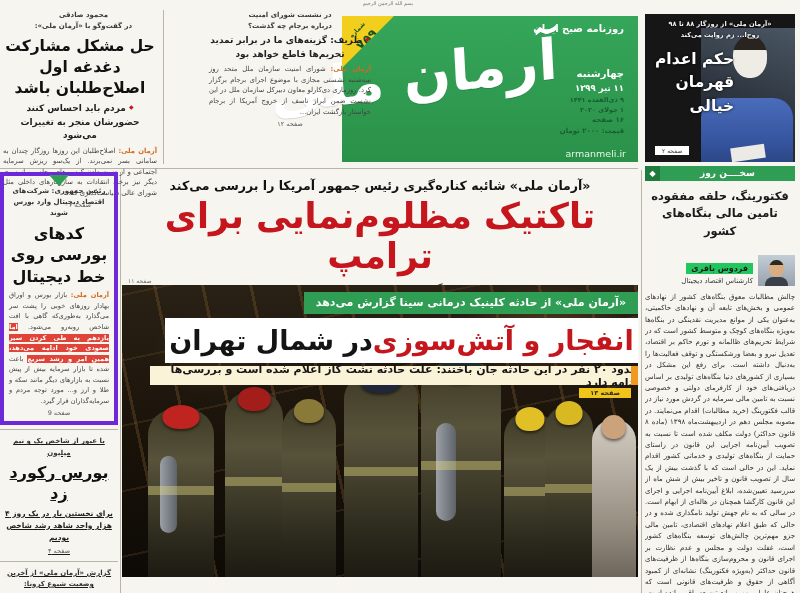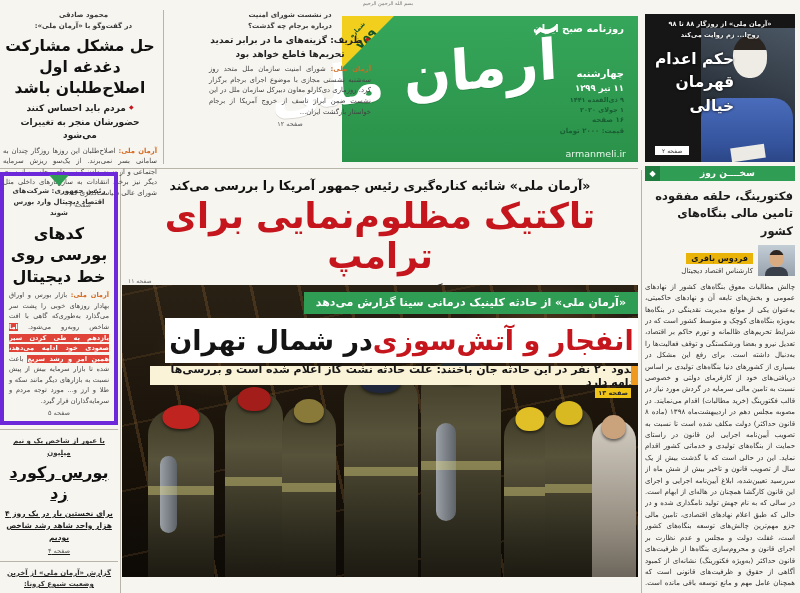--- a/index.html
+++ b/index.html
@@ -69,33 +69,33 @@
   .ff.tank i{position:absolute;top:28%;left:18%;width:26%;height:46%;border-radius:12px;background:linear-gradient(90deg,#9aa0a6,#5d6368);}
   .ff.white{background:linear-gradient(180deg,#d4cdc2,#938b7e 70%,#6d665c);}
   .ff.white::before{background:#caa37d;}
   .ff.white::after{display:none;}
   .banner{position:absolute;top:7px;right:0;background:#2f9e54;color:#fff;font-size:11px;font-weight:bold;padding:4px 12px 5px;}
   .fstrip{position:absolute;top:33px;right:0;width:473px;height:45px;background:#fff;display:flex;align-items:center;justify-content:center;font-size:27px;font-weight:bold;white-space:nowrap;}
   .fstrip .red{color:#c4161c;}
   .fstrip .blk{color:#141414;}
   .fsub{position:absolute;top:81px;right:0;width:488px;height:19px;background:#fbf3d8;display:flex;align-items:center;justify-content:center;font-size:11px;font-weight:bold;color:#161616;}
   .fsub::after{content:"";position:absolute;right:0;top:0;bottom:0;width:7px;background:#ef9a1f;}
-  .ftag{position:absolute;top:103px;right:7px;background:#f0c418;color:#2c2c2c;font-size:6.5px;font-weight:bold;padding:1px 3px;}
+  .ftag{position:absolute;top:103px;right:7px;background:#f0c418;color:#2c2c2c;font-size:6.5px;font-weight:bold;padding:1px 11px;}
 
   
   .sr{left:645px;top:166px;width:150px;height:427px;}
   .sr-bar{position:relative;height:15px;background:#2f9e54;display:flex;align-items:center;}
   .sr-bar-label{flex:1;text-align:center;color:#fff;font-size:9px;font-weight:bold;line-height:1;}
   .sr-diamond{width:15px;height:15px;background:#1f7a3d;color:#fff;font-size:8px;display:flex;align-items:center;justify-content:center;}
-  .sr-title{font-size:11.5px;font-weight:bold;line-height:1.5;margin:7px 2px 5px;}
+  .sr-title{font-size:11.5px;font-weight:bold;text-align:center;line-height:1.5;margin:7px 2px 15px;}
   .sr-author{display:flex;align-items:center;gap:5px;margin:2px 0 6px;justify-content:flex-start;}
   .auth-art{width:37px;height:31px;background:linear-gradient(180deg,#c3cdd6,#97a2ad);position:relative;flex:0 0 auto;}
   .auth-art::before{content:"";position:absolute;top:5px;left:11px;width:15px;height:17px;border-radius:48%;background:linear-gradient(180deg,#2e2620 0 30%,#d9ac82 30%);}
   .auth-art::after{content:"";position:absolute;bottom:0;left:7px;width:23px;height:9px;border-radius:8px 8px 0 0;background:#39404a;}
-  .sr-name{background:#eab308;font-size:8px;font-weight:bold;padding:1px 5px;display:inline-block;}
+  .sr-name{background:#22c55e;font-size:8px;font-weight:bold;padding:1px 5px;display:inline-block;}
   .sr-role{font-size:7px;color:#333;margin-top:2px;}
   .sr-body{font-size:7px;color:#2b2b2b;text-align:justify;line-height:1.63;height:308px;overflow:hidden;}
 
   
   .rail{left:0;top:172px;width:118px;height:421px;}
   .rbox{position:relative;border:4px solid #6d28d9;padding:10px 5px 4px;text-align:center;}
   .rbox-arrow{position:absolute;top:-1px;left:50%;transform:translateX(-50%);width:0;height:0;border-left:10px solid transparent;border-right:10px solid transparent;border-top:11px solid #2f9e54;}
   .r-kicker{font-size:7px;font-weight:bold;color:#333;line-height:1.6;}
   .r-headline{font-size:14.5px;font-weight:bold;color:#111;line-height:1.35;margin:3px 0;}
   .r-headline.big{font-size:16px;}
@@ -216,21 +216,21 @@
     <div class="sr-body">چالش مطالبات معوق بنگاه‌های کشور از نهادهای عمومی و بخش‌های تابعه آن و نهادهای حاکمیتی، به‌عنوان یکی از موانع مدیریت نقدینگی در بنگاه‌ها به‌ویژه بنگاه‌های کوچک و متوسط کشور است که در شرایط تحریم‌های ظالمانه و تورم حاکم بر اقتصاد، تعدیل نیرو و بعضا ورشکستگی و توقف فعالیت‌ها را به‌دنبال داشته است. برای رفع این مشکل در بسیاری از کشورهای دنیا بنگاه‌های تولیدی بر اساس دریافتی‌های خود از کارفرمای دولتی و خصوصی نسبت به تامین مالی سرمایه در گردش مورد نیاز در قالب فکتورینگ (خرید مطالبات) اقدام می‌نمایند. در مصوبه مجلس دهم در اردیبهشت‌ماه ۱۳۹۸ (ماده ۸ قانون حداکثر) دولت مکلف شده است تا نسبت به تصویب آیین‌نامه اجرایی این قانون در راستای حمایت از بنگاه‌های تولیدی و خدماتی کشور اقدام نماید. این در حالی است که با گذشت بیش از یک سال از تصویب قانون و تاخیر بیش از شش ماه از سررسید تعیین‌شده، ابلاغ آیین‌نامه اجرایی و اجرای این قانون کارگشا همچنان در هاله‌ای از ابهام است. در سالی که به نام جهش تولید نامگذاری شده و در حالی که طبق اعلام نهادهای اقتصادی، تامین مالی جزو مهم‌ترین چالش‌های توسعه بنگاه‌های کشور است، غفلت دولت و مجلس و عدم نظارت بر اجرای قانون و محروم‌سازی بنگاه‌ها از ظرفیت‌های قانون حداکثر (به‌ویژه فکتورینگ) نشانه‌ای از کمبود آگاهی از حقوق و ظرفیت‌های قانونی است که همچنان عامل مهم و مانع توسعه باقی مانده است. انتظار می‌رود دولت تدبیر و امید با اتخاذ تصمیم عاجل در این زمینه، امید و زندگی را به بنگاه‌ها و سرمایه‌گذاران بازگرداند.</div>
   </div>
 
   <div class="ab rail">
 
     <div class="rbox">
       <div class="rbox-arrow"></div>
       <div class="r-kicker">رئیس جمهوری: شرکت‌های اقتصاد دیجیتال وارد بورس شوند</div>
       <div class="r-headline big">کدهای بورسی روی خط دیجیتال</div>
       <div class="r-body"><span class="lead">آرمان ملی:</span><span> بازار بورس و اوراق بهادار روزهای خوبی را پشت سر می‌گذارد به‌طوری‌که گاهی با افت شاخص روبه‌رو می‌شود. </span><span class="hl-red">اما یازدهم به طی کردن سیر صعودی خود ادامه می‌دهد، همین امر و رشد سریع</span><span> باعث شده تا بازار سرمایه بیش از پیش نسبت به بازارهای دیگر مانند سکه و طلا و ارز و... مورد توجه مردم و سرمایه‌گذاران قرار گیرد.</span></div>
-      <div class="ptag">صفحه ۵</div>
+      <div class="ptag">صفحه 9</div>
     </div>
 
     <div class="rdiv"></div>
 
     <div class="rstory">
       <div class="r-kicker">با عبور از شاخص یک و نیم میلیون</div>
       <div class="r-headline big">بورس رکورد زد</div>
       <div class="r-sub">برای نخستین بار در یک روز ۴ هزار واحد شاهد رشد شاخص بودیم</div>
       <div class="ptag">صفحه ۴</div>
     </div>

